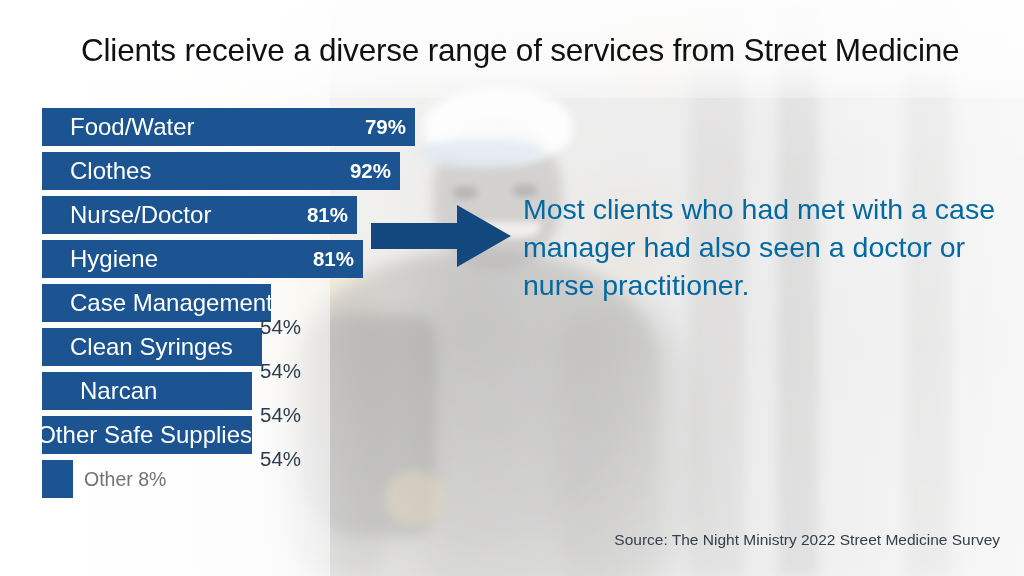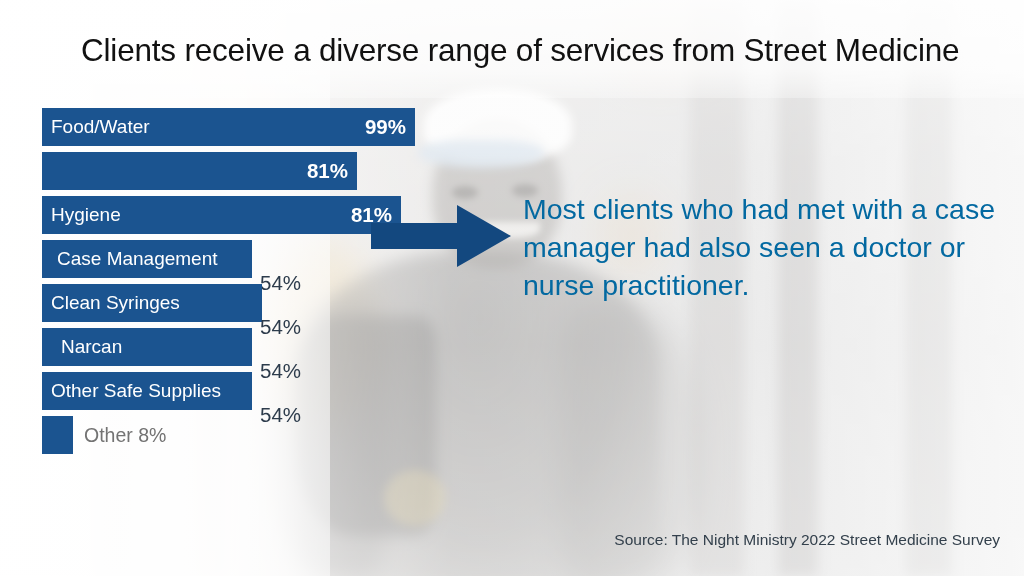--- a/index.html
+++ b/index.html
@@ -213,23 +213,24 @@
     left: 0;
     top: 0;
     height: 38px;
     background: #1b5490;
     box-sizing: border-box;
     display: flex;
     align-items: center;
   }
   .bar-label {
     color: #ffffff;
-    font-size: 19px;
+    font-size: 24px;
     padding-left: 9px;
     white-space: nowrap;
+    margin-left: 19px;
   }
   .bar-label-outside {
     color: #737373;
     font-size: 19.5px;
     white-space: nowrap;
     position: absolute;
     top: 50%;
     transform: translateY(-50%);
   }
   .val-inside {
@@ -321,61 +322,68 @@
 
   <div class="content">
 
     <div class="title">Clients receive a diverse range of services from Street Medicine</div>
 
     <div class="chart">
 
       <div class="bar-row">
         <div class="bar" style="width:373px;">
           <span class="bar-label">Food/Water</span>
-          <span class="val-inside">99%</span>
-        </div>
-      </div>
-
+          <span class="val-inside">79%</span>
+        </div>
+      </div>
+
+      <div class="bar-row">
+        <div class="bar" style="width:358px;">
+          <span class="bar-label">Clothes</span>
+          <span class="val-inside">92%</span>
+        </div>
+      </div>
 
       <div class="bar-row">
         <div class="bar" style="width:315px;">
+          <span class="bar-label">Nurse/Doctor</span>
           <span class="val-inside">81%</span>
         </div>
       </div>
 
       <div class="bar-row">
-        <div class="bar" style="width:359px;">
+        <div class="bar" style="width:321px;">
           <span class="bar-label">Hygiene</span>
           <span class="val-inside">81%</span>
         </div>
       </div>
 
       <div class="bar-row">
-        <div class="bar" style="width:210px;padding-left:6px;">
+        <div class="bar" style="width:229px;">
           <span class="bar-label">Case Management</span>
         </div>
         <span class="val-outside" style="left:218px;">54%</span>
       </div>
 
       <div class="bar-row">
         <div class="bar" style="width:220px;">
           <span class="bar-label">Clean Syringes</span>
         </div>
         <span class="val-outside" style="left:218px;">54%</span>
       </div>
 
       <div class="bar-row">
         <div class="bar" style="width:210px;">
           <span class="bar-label" style="padding-left:19px;">Narcan</span>
         </div>
         <span class="val-outside" style="left:218px;">54%</span>
       </div>
 
       <div class="bar-row">
-        <div class="bar" style="width:210px;">
+        <div class="bar" style="width:210px;justify-content:flex-end;">
           <span class="bar-label">Other Safe Supplies</span>
         </div>
         <span class="val-outside" style="left:218px;">54%</span>
       </div>
 
       <div class="bar-row">
         <div class="bar" style="width:31px;"></div>
         <span class="bar-label-outside" style="left:42px;">Other 8%</span>
       </div>
 

